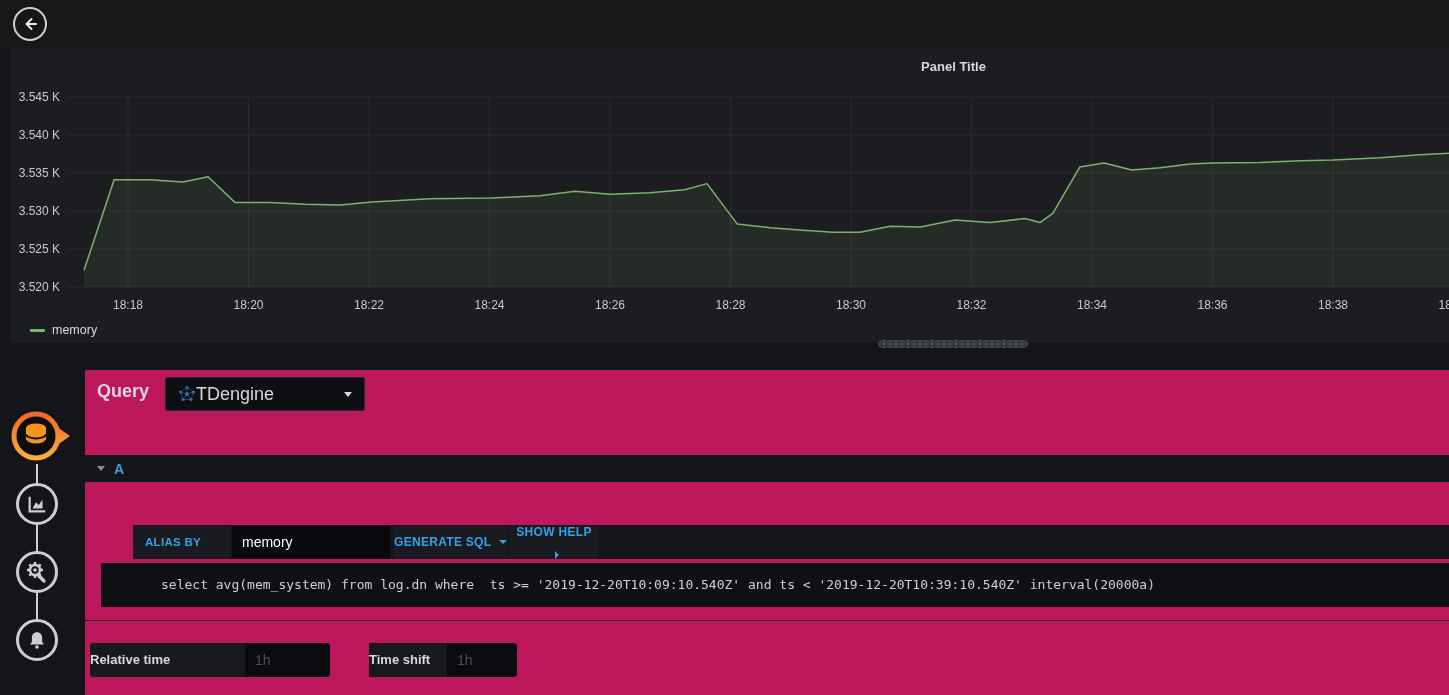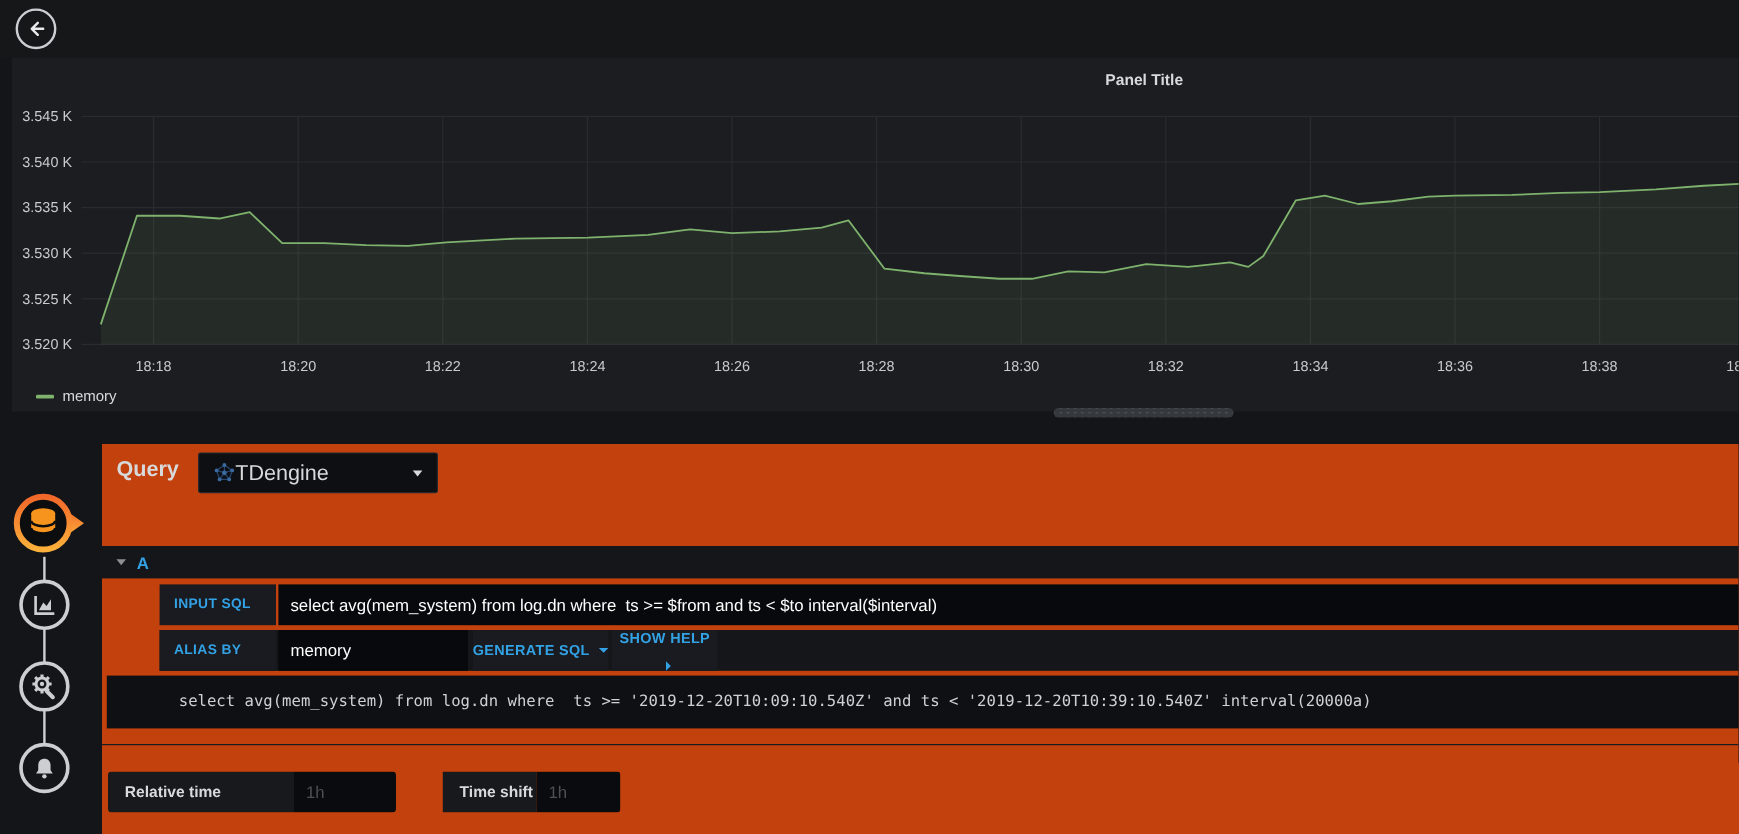--- a/index.html
+++ b/index.html
@@ -28,21 +28,21 @@
   .legend-label { margin-left:7px; font-size:12.5px; color:#d8d9da; }
   .drag-handle { position:absolute; left:868px; top:292px; width:150px; height:8px; border-radius:4px;
     background-color:#35383d; background-image:radial-gradient(#5b5e64 1px, transparent 1.2px);
     background-size:6px 4px; background-position:3px 2px; cursor:row-resize; z-index:6; }
   
   .rail-seg { position:absolute; left:36px; width:2px; background:#cfd0d2; }
   .tab-active { position:absolute; left:10px; top:407px; cursor:pointer; }
   .tab-circle { position:absolute; left:16px; width:42px; height:42px; border:3px solid #cdced1;
     border-radius:50%; display:flex; align-items:center; justify-content:center; cursor:pointer; }
   
-  .query-pane { position:absolute; left:85px; top:370px; right:0; bottom:0; background:#c2410c; }
+  .query-pane { position:absolute; left:85px; top:370px; right:0; bottom:0; background:#be185d; }
   .query-label { position:absolute; left:12px; top:11px; font-size:18px; font-weight:bold; color:#d8d9da; }
   .ds-select { position:absolute; left:80px; top:7px; width:200px; height:34px; background:#0e0f12;
     border:1px solid #27292e; border-radius:2px; display:flex; align-items:center; padding:0 12px; cursor:pointer; }
   .ds-name { font-size:18px; color:#d8d9da; }
   .ds-select .caret-down { margin-left:auto; border-top-color:#d8d9da; border-left-width:4.5px; border-right-width:4.5px; border-top-width:5px; }
   .rowa { position:absolute; left:0; right:0; top:85px; height:27px; background:#15161a;
     display:flex; align-items:center; padding-left:12px; cursor:pointer; }
   .rowa .caret-down { border-left-width:4.5px; border-right-width:4.5px; border-top-width:5px; border-top-color:#8d8e92; }
   .ref-id { margin-left:9px; color:#33a2e5; font-weight:bold; font-size:14px; }
   .field-row { position:absolute; left:48px; right:0; height:34px; }
@@ -54,27 +54,27 @@
     color:#ffffff; font-size:14px; font-family:"Liberation Sans",sans-serif; padding:0 10px; white-space:pre; }
   .row-input-sql .f-input { left:99px; right:0; width:calc(100% - 99px); }
   .row-alias .f-input { left:99px; width:158px; }
   .q-btn { position:absolute; top:0; height:34px; background:#191b20; display:flex; align-items:center;
     justify-content:space-between; color:#33a2e5; font-size:12px; font-weight:bold; letter-spacing:.3px; cursor:pointer; }
   .btn-generate { left:261px; width:113px; }
   .btn-generate .caret-down { margin-left:7px; border-left-width:4px; border-right-width:4px; border-top-width:4.5px; border-top-color:#33a2e5; }
   .btn-help { left:377px; width:88px;flex-direction:column; }
   .caret-right { width:0; height:0; border-top:4px solid transparent; border-bottom:4px solid transparent;
     border-left:4.5px solid #33a2e5; margin-left:6px; }
-  .sql-preview { position:absolute; left:4px; right:0; top:193px; height:44px; background:#0f1014;
+  .sql-preview { position:absolute; left:16px; right:0; top:193px; height:44px; background:#0f1014;
     line-height:44px; padding-left:60px; font-family:"DejaVu Sans Mono",monospace; font-size:13px;
     color:#cfd0d2; white-space:pre; overflow:hidden; }
   .section-divider { position:absolute; left:0; right:0; top:250px; border-top:1px solid #1a1c21; }
   .time-group { position:absolute; top:273px; height:34px; display:flex; border-radius:3px; overflow:hidden; }
   .tg-rel { left:5px; }  .tg-shift { left:252px; }
-  .t-label { background:#17191d; height:34px; line-height:34px; padding-left:14px;
+  .t-label { background:#17191d; height:34px; line-height:34px; padding-left:0;
     font-size:13px; font-weight:bold; color:#d8d9da; }
   .tg-rel .t-label { width:155px; }  .tg-shift .t-label { width:78px;margin-left:32px; }
   .t-input { height:34px; background:#0a0b0e; border:none; outline:none; padding:0 10px;
     color:#d8d9da; font-size:14px; font-family:"Liberation Sans",sans-serif; }
   .tg-rel .t-input { width:85px; }  .tg-shift .t-input { width:70px; }
   .t-input::placeholder { color:#4e5055; }
 </style>
 </head>
 <body>
 
@@ -207,24 +207,20 @@
       </svg>
       <span class="ds-name">TDengine</span>
       <span class="caret-down"></span>
     </div>
 
     <div class="rowa">
       <span class="caret-down"></span>
       <span class="ref-id">A</span>
     </div>
 
-    <div class="field-row row-input-sql">
-      <div class="f-label">INPUT SQL</div>
-      <input class="f-input" type="text" value="select avg(mem_system) from log.dn where  ts &gt;= $from and ts &lt; $to interval($interval)" style="">
-    </div>
 
     <div class="field-row row-alias">
       <div class="f-label">ALIAS BY</div>
       <input class="f-input" type="text" value="memory" style="">
       <div class="q-btn btn-generate">
         <span>GENERATE SQL</span>
         <span class="caret-down"></span>
       </div>
       <div class="q-btn btn-help">
         <span>SHOW HELP</span>

